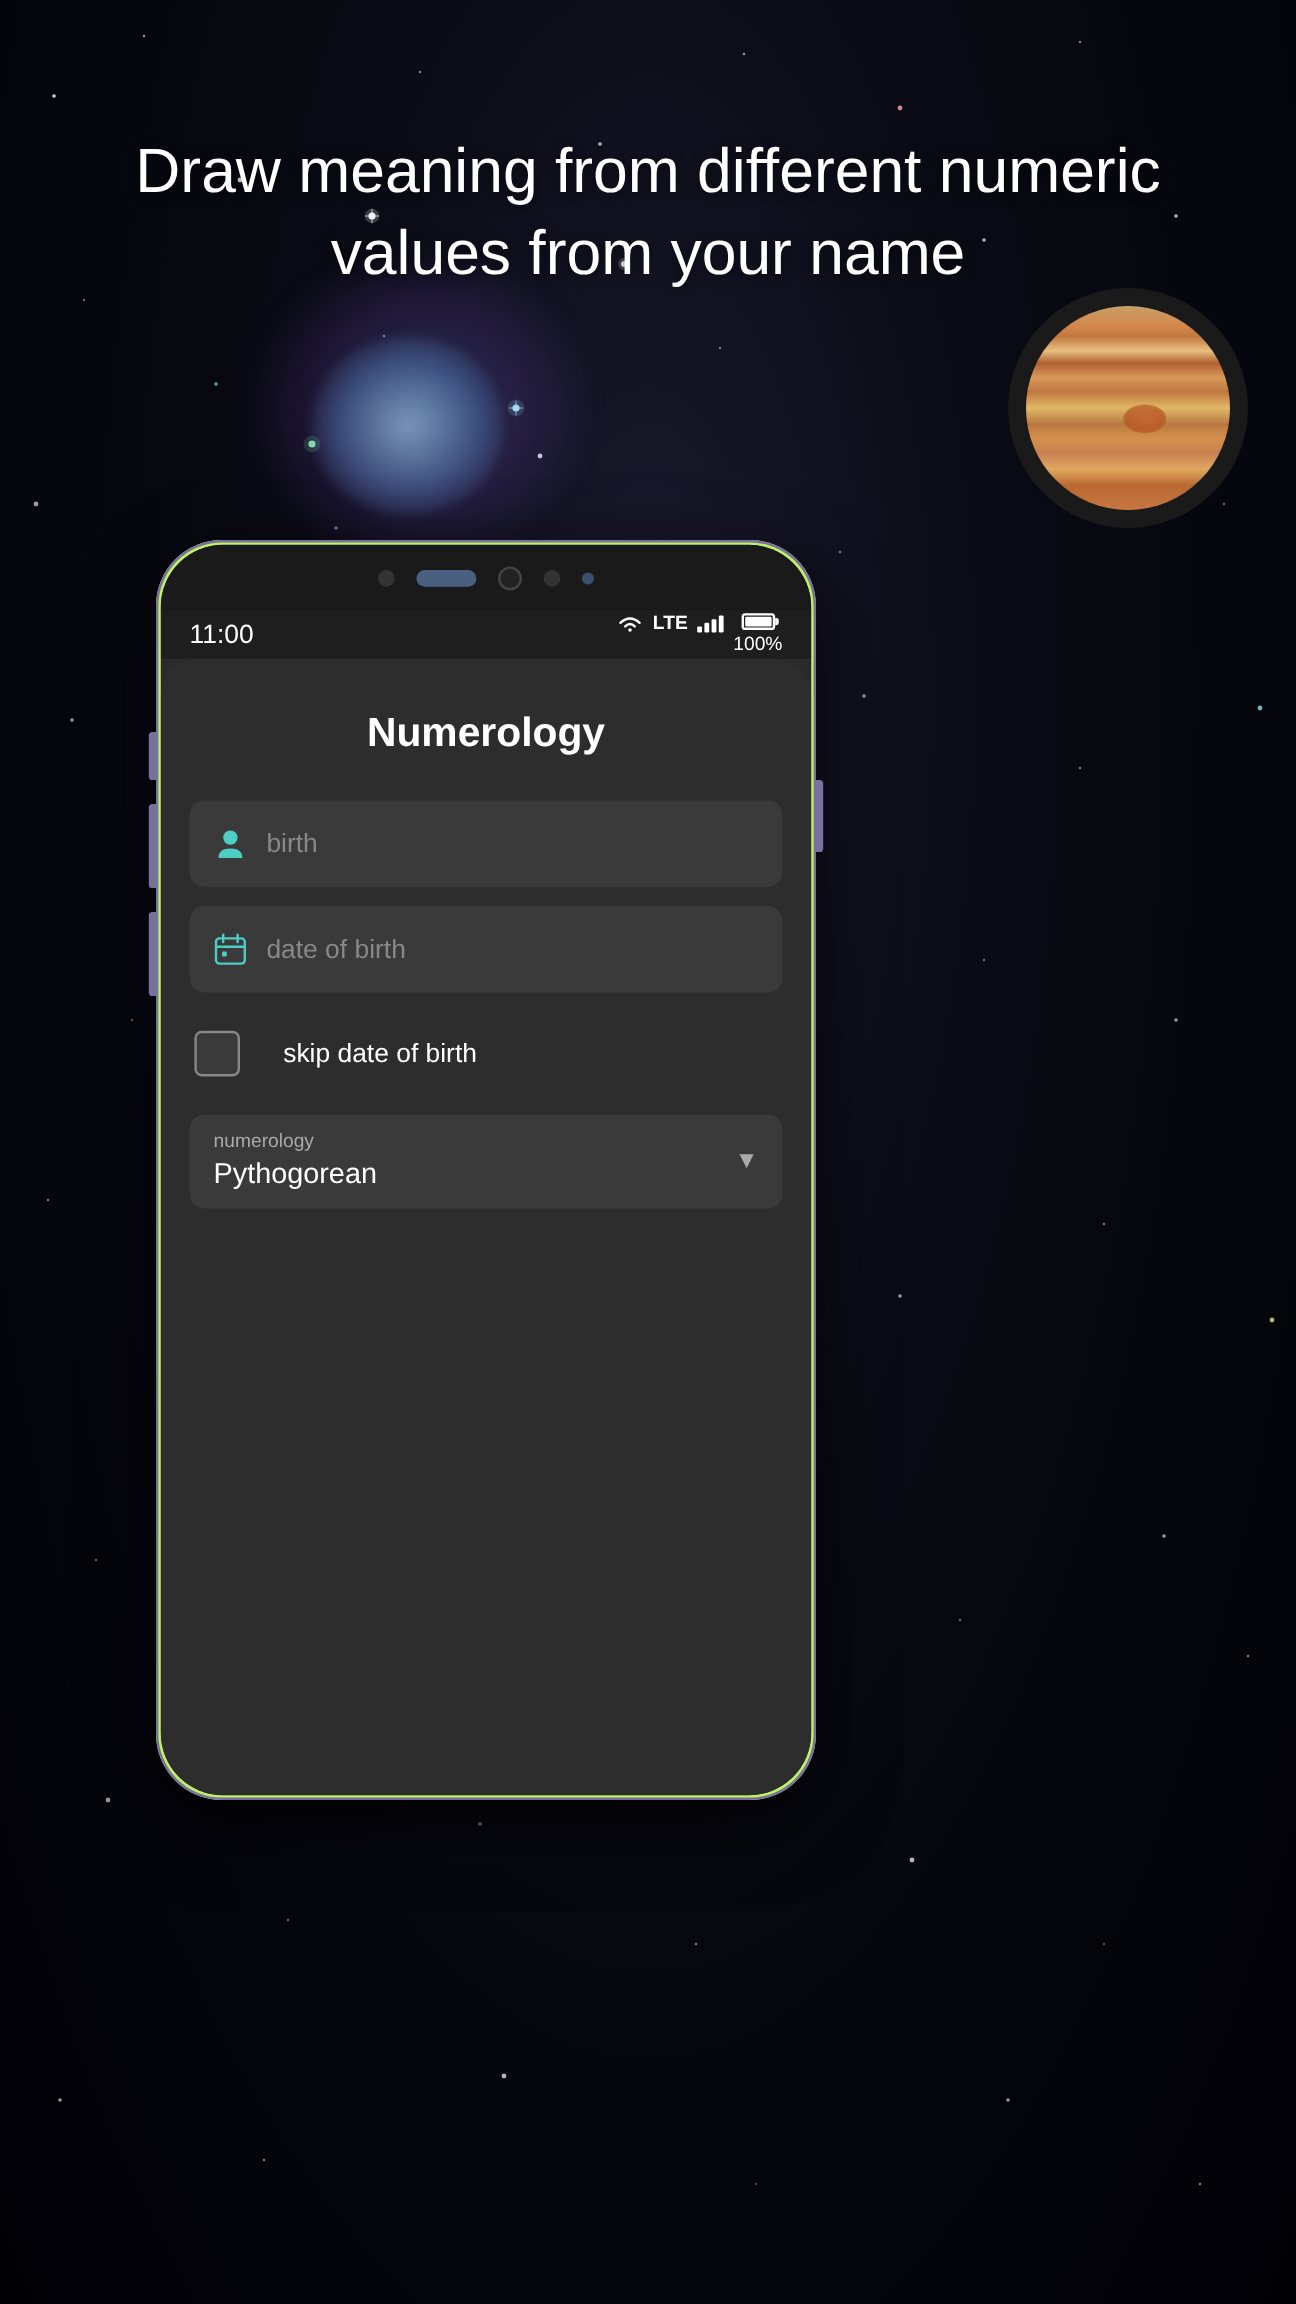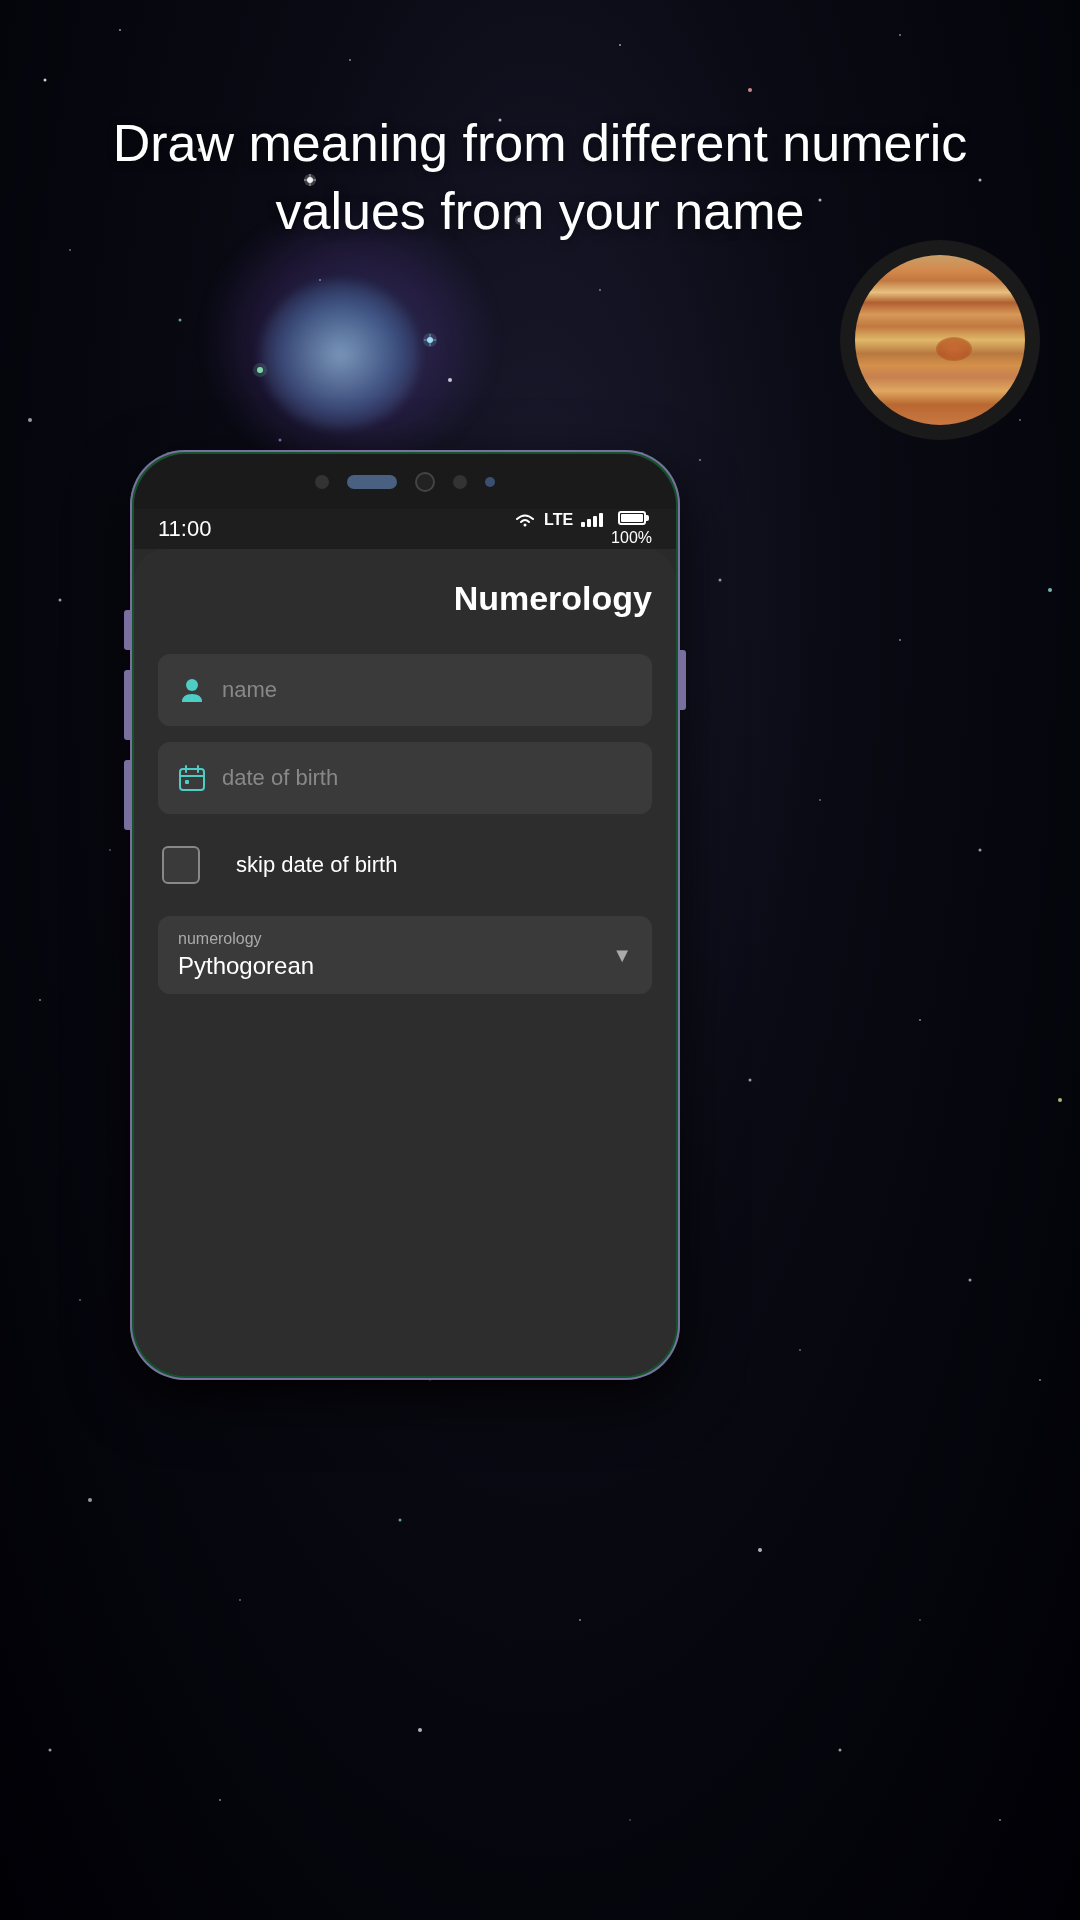--- a/index.html
+++ b/index.html
@@ -126,24 +126,24 @@
       line-height: 1.3;
       text-shadow: 0 2px 10px rgba(0,0,0,0.5);
     }
 
     
     .phone-frame {
       position: absolute;
       top: 450px;
       left: 130px;
       width: 550px;
-      height: 930px;
+      height: 1050px;
       z-index: 10;
       border-radius: 55px;
-      background: #14532d;
+      background: #bef264;
       padding: 4px;
       box-shadow:
         inset 0 0 0 2px #7a70a0,
         0 20px 60px rgba(0,0,0,0.8);
     }
 
     .phone-inner {
       width: 100%;
       height: 100%;
       border-radius: 52px;
@@ -289,24 +289,24 @@
     }
 
     
     .app-content {
       position: absolute;
       top: 95px;
       left: 0;
       right: 0;
       bottom: 0;
       background: #2d2d2d;
-      padding: 30px 24px;
+      padding: 43px 24px;
       display: flex;
       flex-direction: column;
-      align-items: flex-end;
+      align-items: center;
       border-radius: 31px;
     }
 
     .app-title {
       color: white;
       font-size: 34px;
       font-weight: bold;
       text-align: center;
       margin-bottom: 36px;
     }
@@ -598,21 +598,21 @@
 
       <div class="app-title">Numerology</div>
 
       <div class="input-field">
         <div class="input-icon">
           <svg width="28" height="28" viewBox="0 0 28 28">
             <circle cx="14" cy="9" r="6" fill="#4ecdc4"></circle>
             <path d="M4 26 Q4 18 14 18 Q24 18 24 26" fill="#4ecdc4"></path>
           </svg>
         </div>
-        <span class="input-text">name</span>
+        <span class="input-text">birth</span>
       </div>
 
       <div class="input-field">
         <div class="input-icon">
           <svg width="28" height="28" viewBox="0 0 28 28">
             <rect x="2" y="5" width="24" height="21" rx="3" fill="none" stroke="#4ecdc4" stroke-width="2"></rect>
             <line x1="8" y1="2" x2="8" y2="8" stroke="#4ecdc4" stroke-width="2" stroke-linecap="round"></line>
             <line x1="20" y1="2" x2="20" y2="8" stroke="#4ecdc4" stroke-width="2" stroke-linecap="round"></line>
             <line x1="2" y1="12" x2="26" y2="12" stroke="#4ecdc4" stroke-width="2"></line>
             <rect x="7" y="16" width="4" height="4" rx="1" fill="#4ecdc4"></rect>

